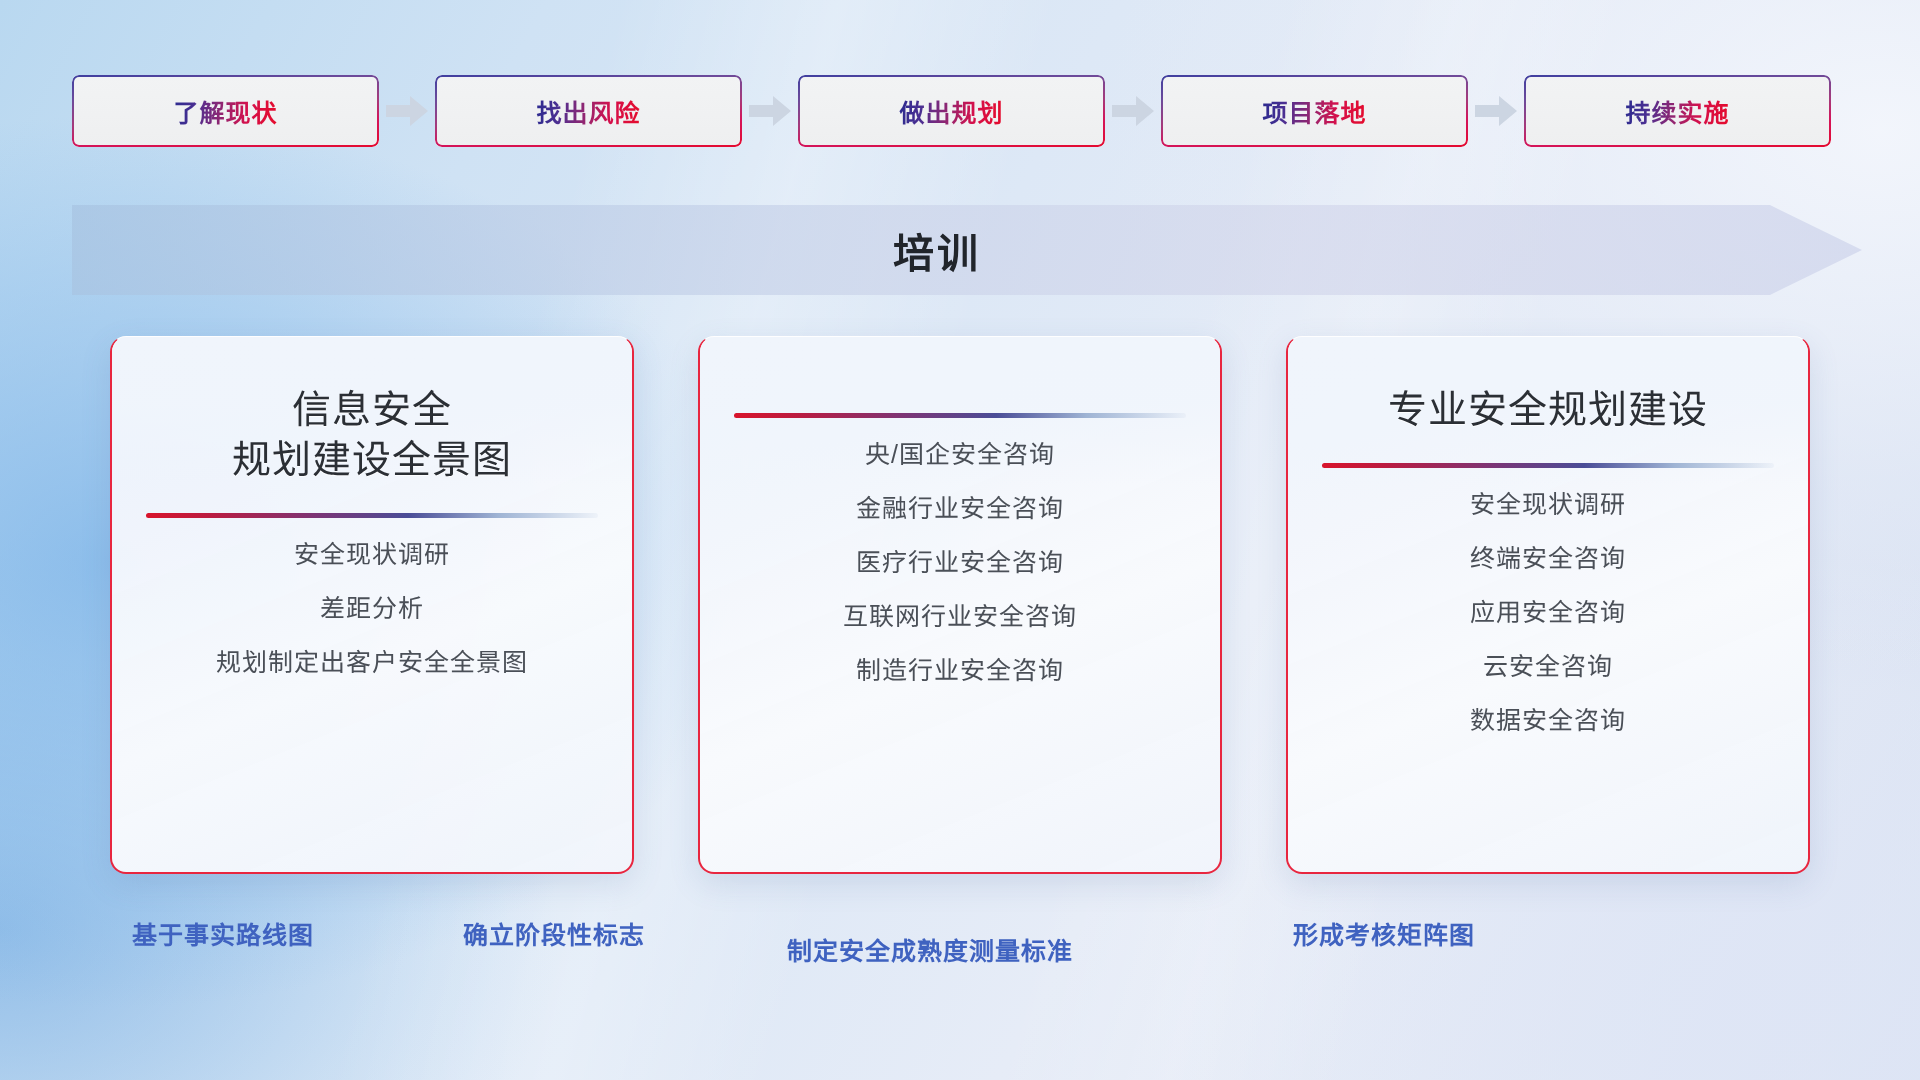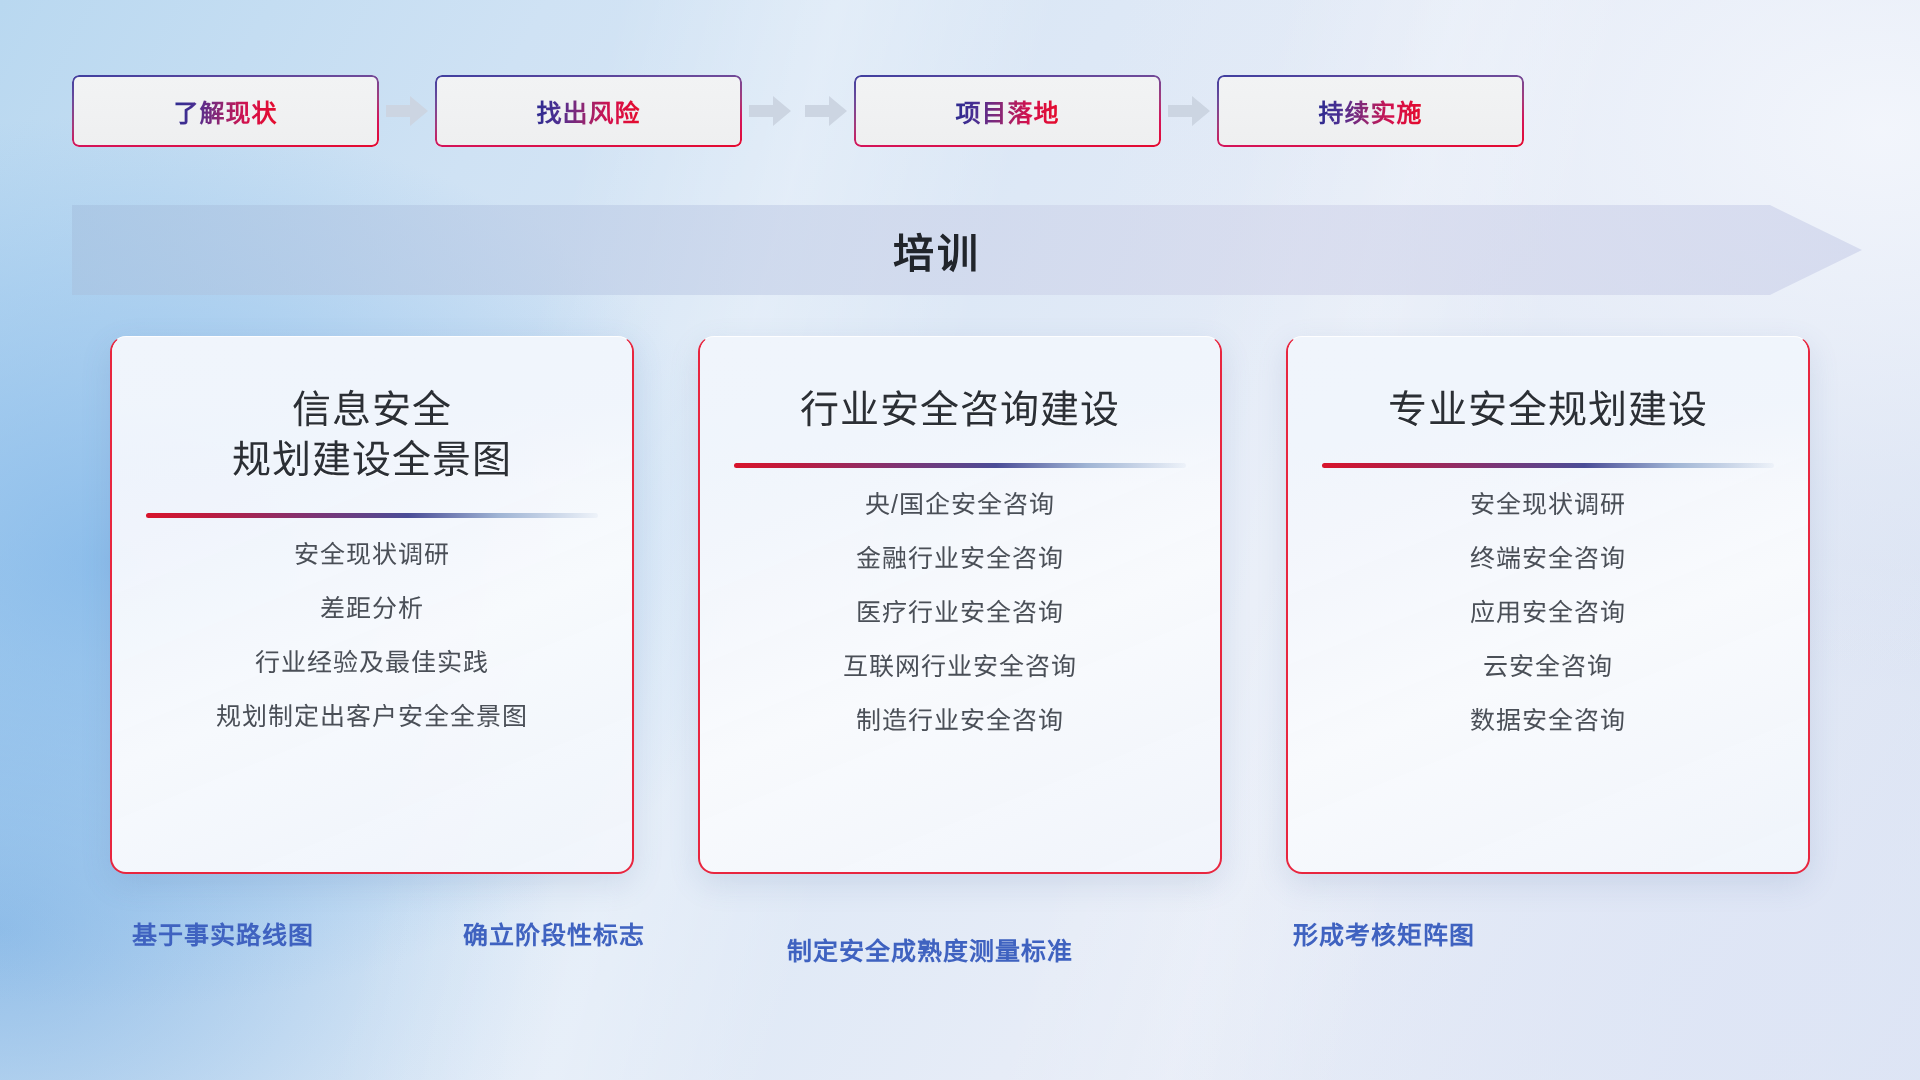--- a/index.html
+++ b/index.html
@@ -243,20 +243,23 @@
 
     <div class="step-box">
       <span class="step-label">找出风险</span>
     </div>
     <div class="step-arrow">
       <svg width="42" height="30" viewBox="0 0 42 30" aria-hidden="true">
         <path d="M0 9 L24 9 L24 0 L42 15 L24 30 L24 21 L0 21 Z" fill="#ccd5e2"></path>
       </svg>
     </div>
 
+    <div class="step-box">
+      <span class="step-label">做出规划</span>
+    </div>
     <div class="step-arrow">
       <svg width="42" height="30" viewBox="0 0 42 30" aria-hidden="true">
         <path d="M0 9 L24 9 L24 0 L42 15 L24 30 L24 21 L0 21 Z" fill="#ccd5e2"></path>
       </svg>
     </div>
 
     <div class="step-box">
       <span class="step-label">项目落地</span>
     </div>
     <div class="step-arrow">
@@ -278,29 +281,27 @@
   <div class="cards">
 
     <div class="card">
       <div class="card-inner">
         <div class="card-title">信息安全
 规划建设全景图</div>
         <div class="card-rule"></div>
         <ul class="card-list">
           <li>安全现状调研</li>
           <li>差距分析</li>
-          <li>行业经验及最佳实践</li>
           <li>规划制定出客户安全全景图</li>
         </ul>
       </div>
     </div>
 
     <div class="card">
       <div class="card-inner">
-        <div class="card-title">行业安全咨询建设</div>
         <div class="card-rule"></div>
         <ul class="card-list">
           <li>央/国企安全咨询</li>
           <li>金融行业安全咨询</li>
           <li>医疗行业安全咨询</li>
           <li>互联网行业安全咨询</li>
           <li>制造行业安全咨询</li>
         </ul>
       </div>
     </div>

